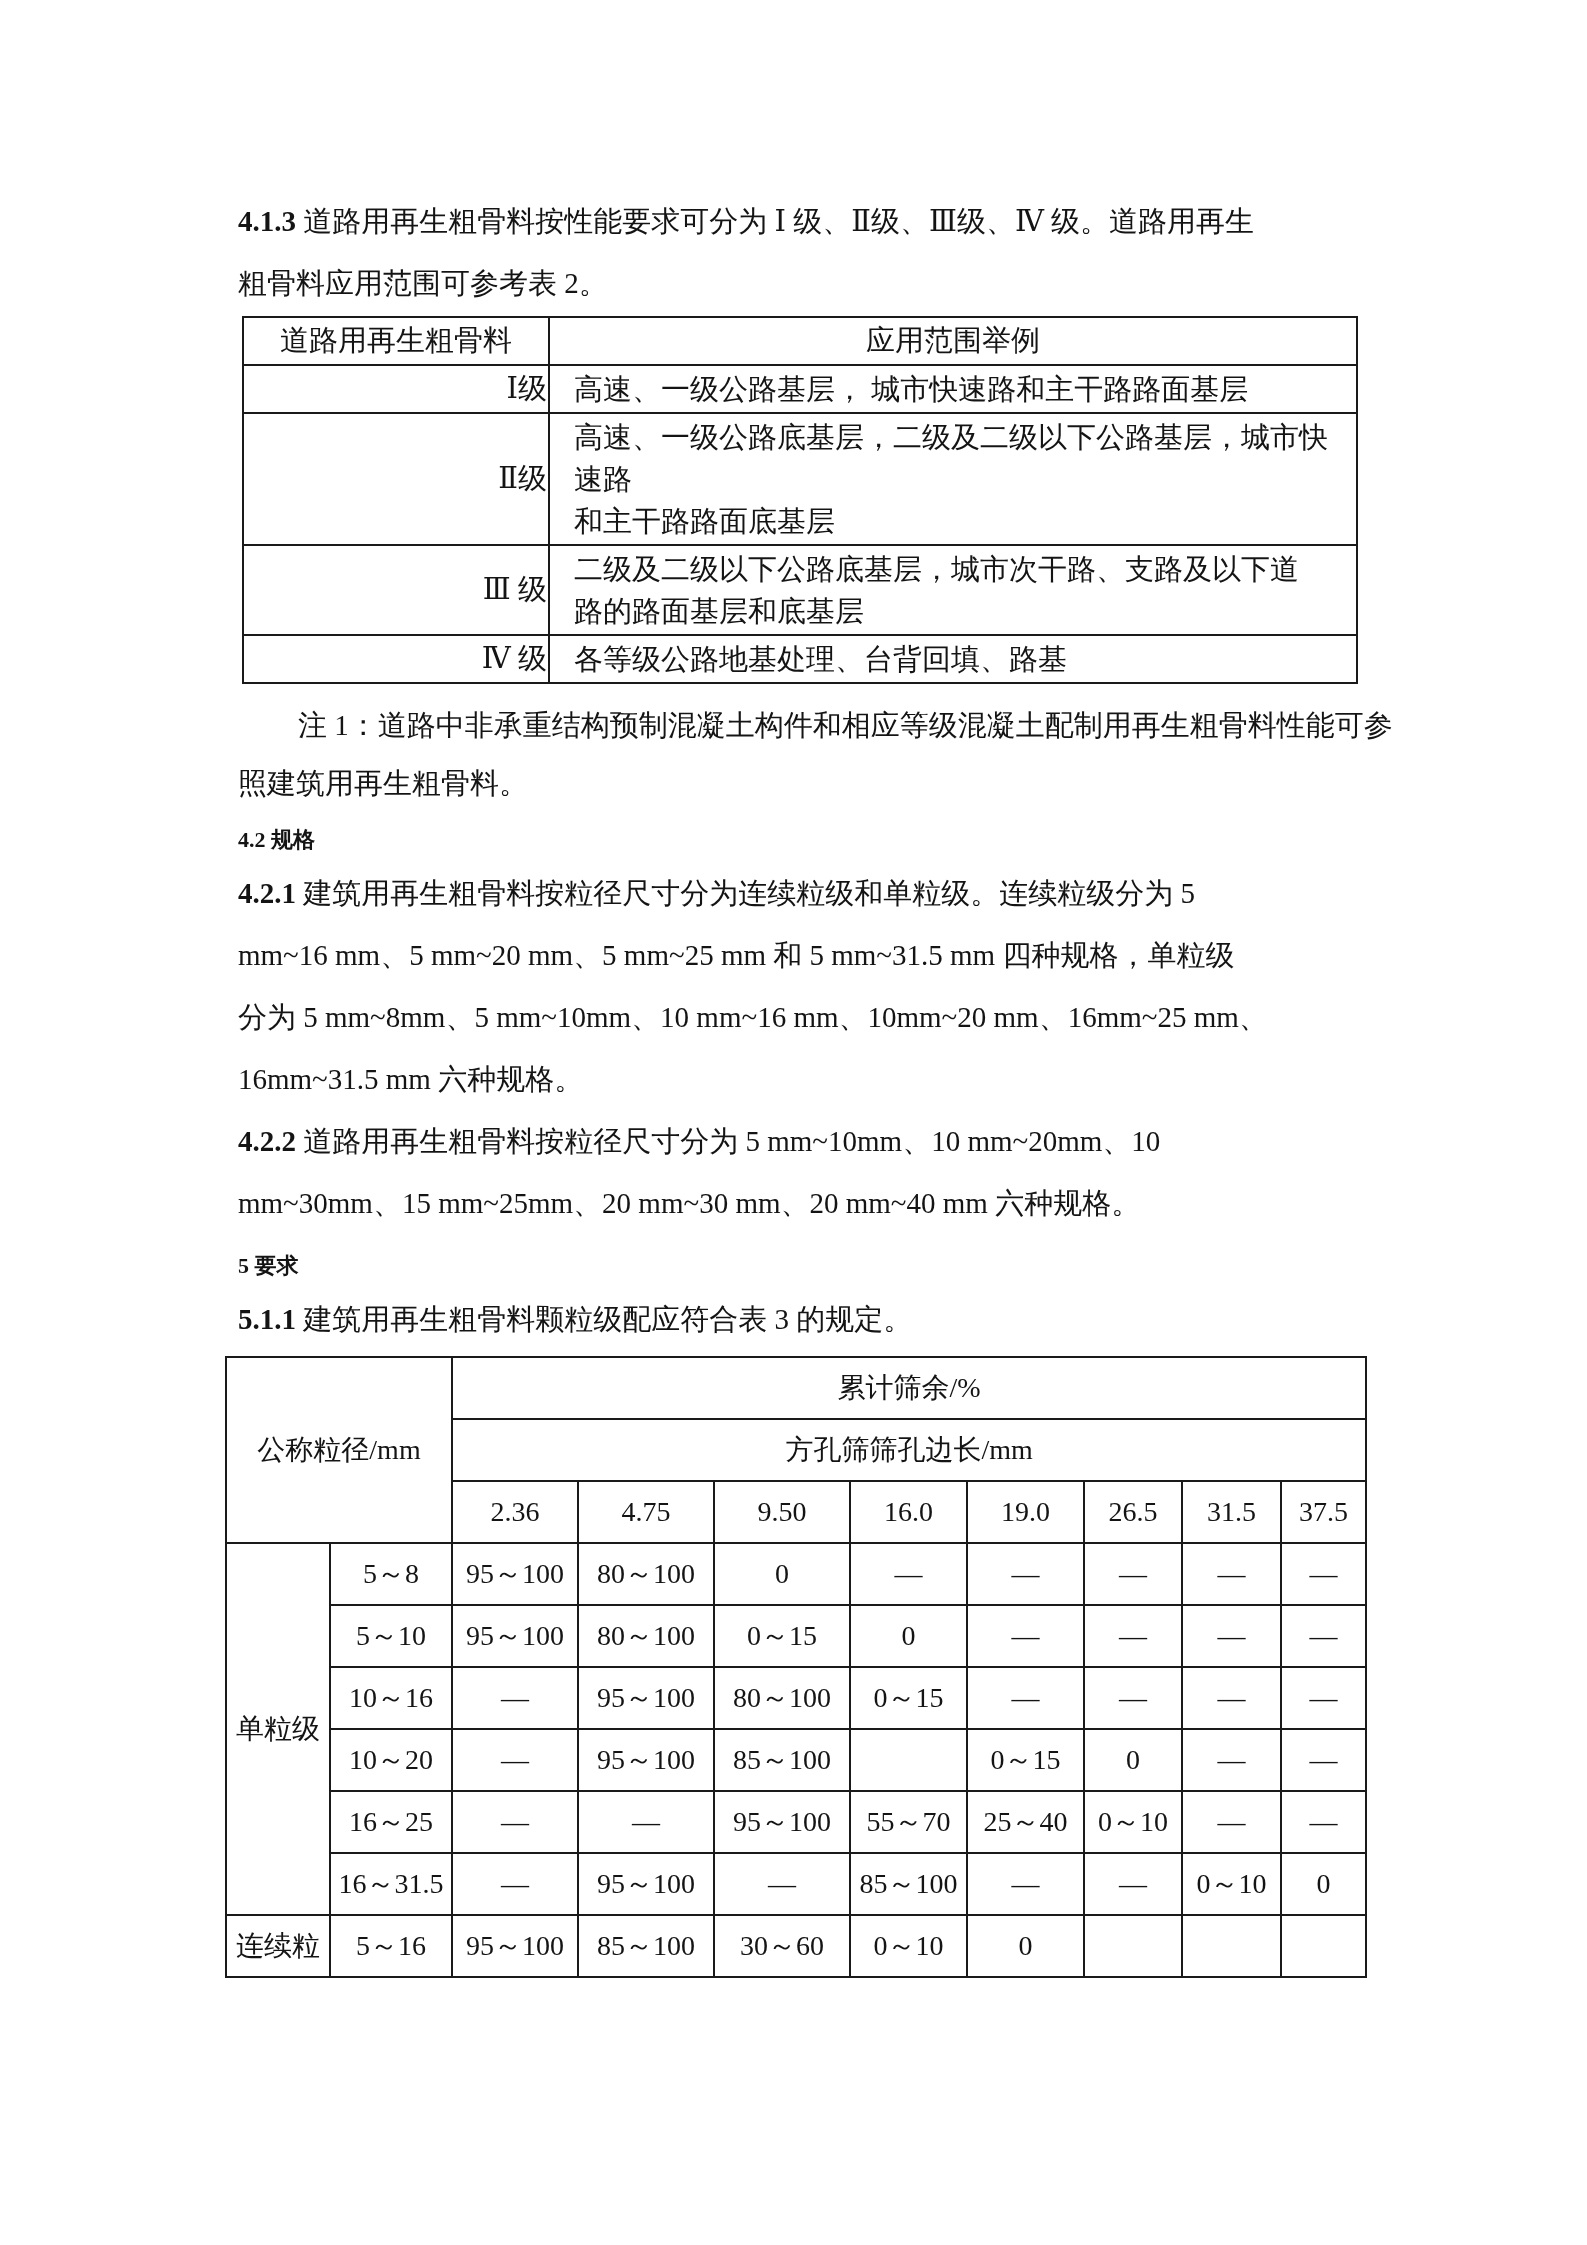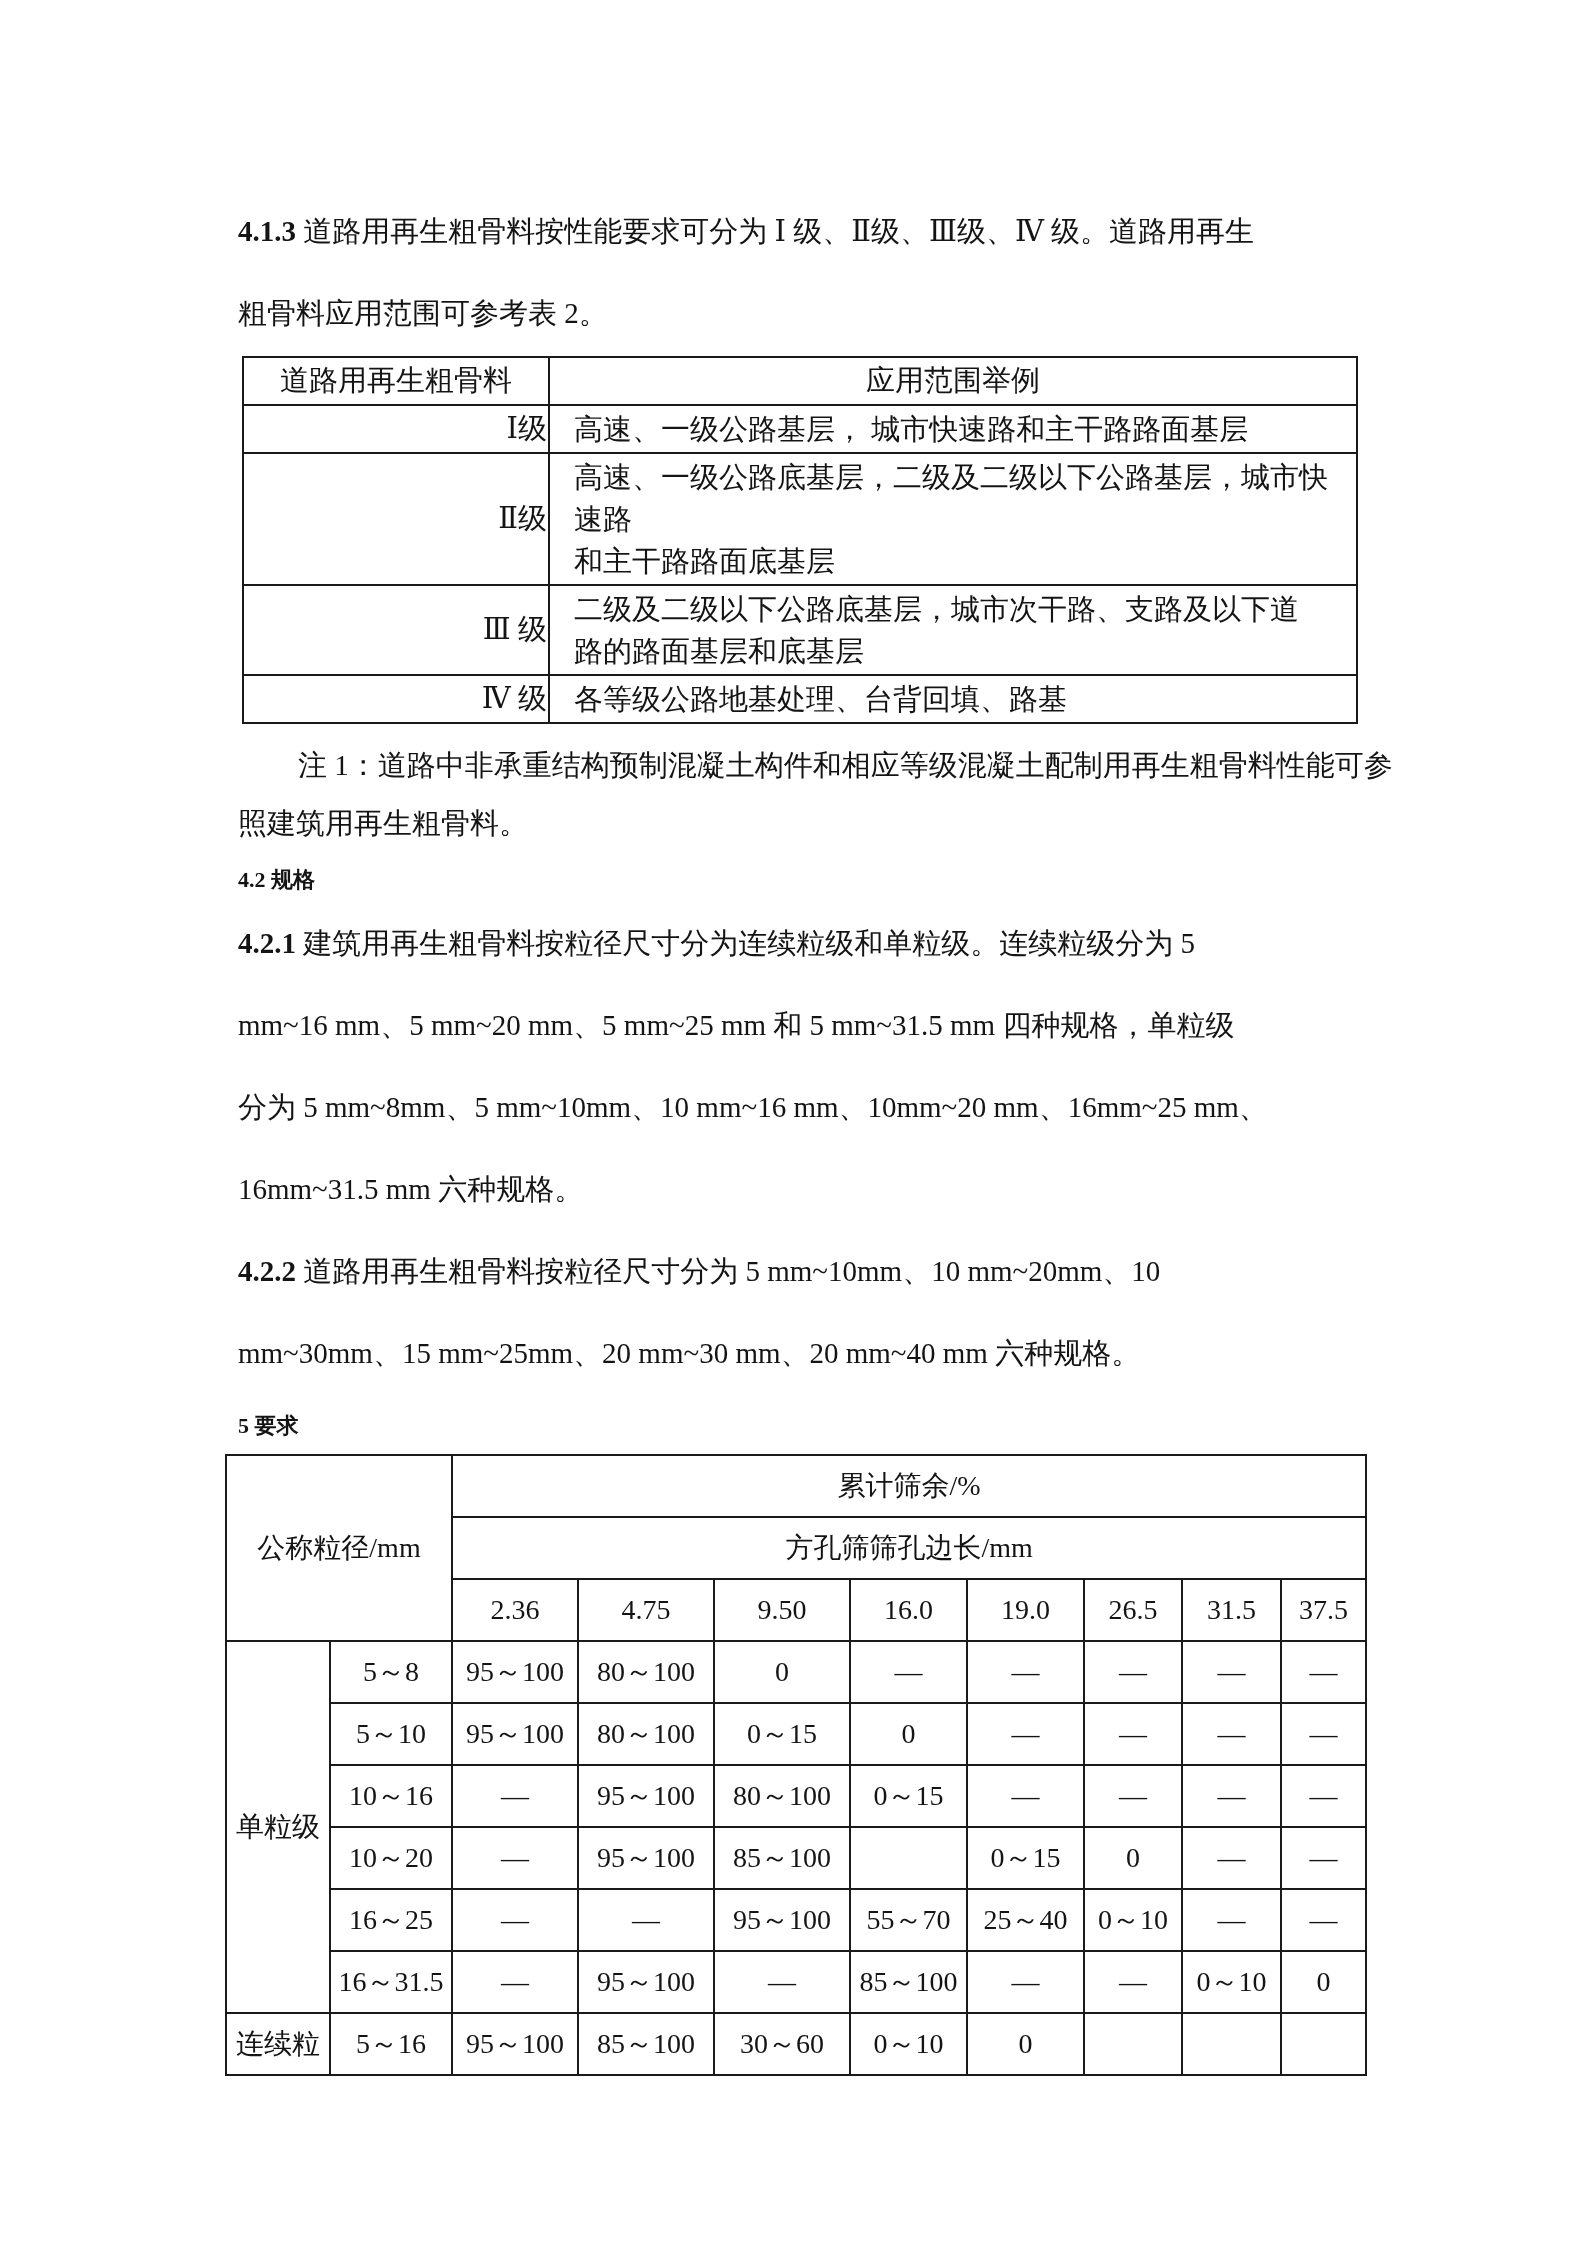--- a/index.html
+++ b/index.html
@@ -17,21 +17,21 @@
   .page {
     box-sizing: border-box;
     width: 1587px;
     height: 2245px;
     padding: 190px 189px 0 238px;
   }
   
   p.body-par {
     margin: 0;
     font-size: 29px;
-    line-height: 82px;
+    line-height: 62px;
     white-space: pre-line;
     text-align: left;
   }
   .num {
     font-weight: bold;
   }
   
   .heading {
     margin: 0;
     font-size: 22px;
@@ -160,20 +160,21 @@
 mm~16 mm、5 mm~20 mm、5 mm~25 mm 和 5 mm~31.5 mm 四种规格，单粒级
 分为 5 mm~8mm、5 mm~10mm、10 mm~16 mm、10mm~20 mm、16mm~25 mm、
 16mm~31.5 mm 六种规格。</span></p>
 
   <p class="body-par"><span class="num">4.2.2</span><span> 道路用再生粗骨料按粒径尺寸分为 5 mm~10mm、10 mm~20mm、10
 mm~30mm、15 mm~25mm、20 mm~30 mm、20 mm~40 mm 六种规格。</span></p>
 
   <p class="heading h5">5 要求</p>
 
 
+  <p class="body-par p511"><span class="num">5.1.1</span><span> 建筑用再生粗骨料颗粒级配应符合表 3 的规定。</span></p>
 
 
   <table class="t3">
     <colgroup>
       <col style="width:104px">
       <col style="width:122px">
       <col style="width:126px">
       <col style="width:136px">
       <col style="width:136px">
       <col style="width:117px">

